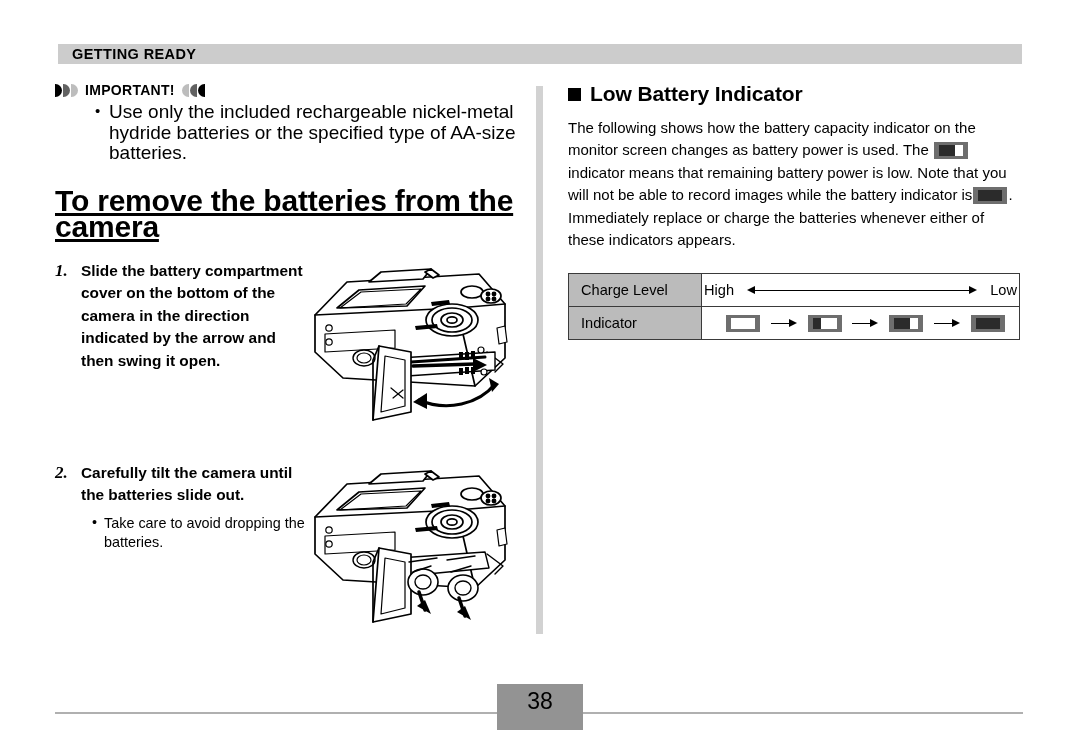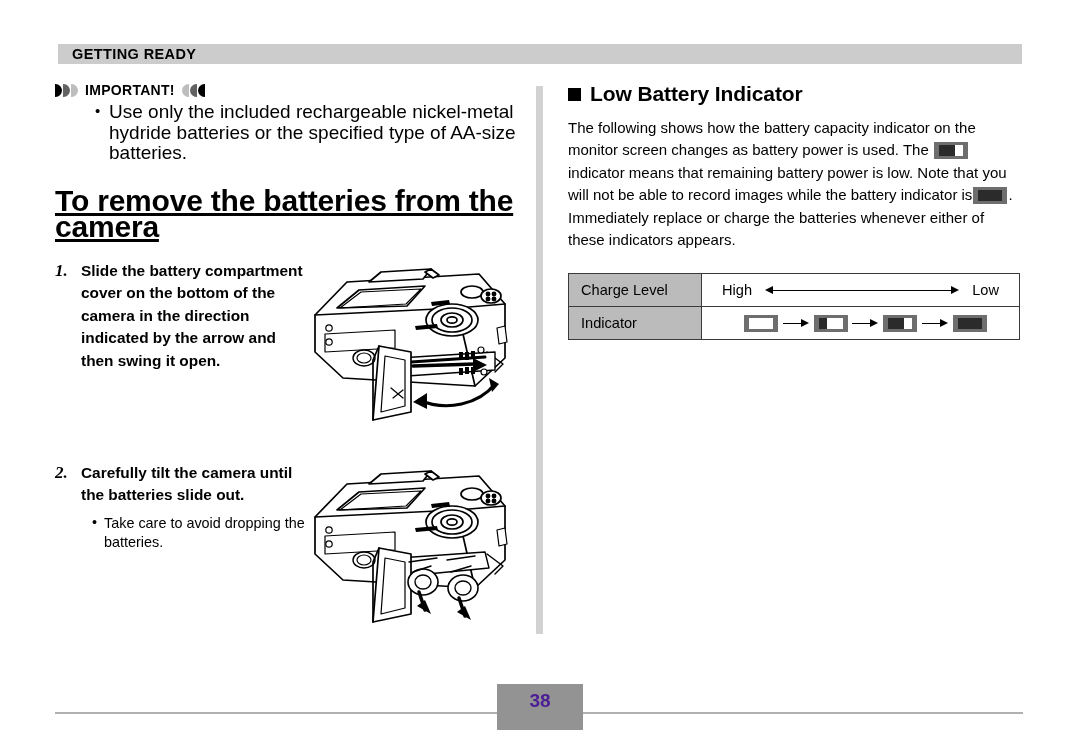--- a/index.html
+++ b/index.html
@@ -231,21 +231,21 @@
     font-size: 14.6px;
     padding: 0 0 0 12px;
     vertical-align: middle;
   }
   .batt-table td.label {
     background: #bbbbbb;
     width: 120px;
   }
   .batt-table td.value {
     background: #ffffff;
-    padding: 0 20px;
+    padding: 0 2px;
   }
   .hl-row {
     display: flex;
     align-items: center;
     width: 100%;
   }
   .hl-label {
     font-size: 14.6px;
     flex: 0 0 auto;
   }
@@ -318,23 +318,23 @@
     height: 1.5px;
     background: #b0b0b0;
   }
   .page-badge {
     position: absolute;
     left: 497px;
     top: 684px;
     width: 86px;
     height: 34px;
     background: #939393;
-    color: #4c1d95;
-    font-size: 19px;
-    font-weight: bold;
+    color: #000000;
+    font-size: 23px;
+    font-weight: normal;
     display: flex;
     align-items: center;
     justify-content: center;
   }
   .page-badge-tail {
     position: absolute;
     left: 497px;
     top: 715px;
     width: 86px;
     height: 15px;

